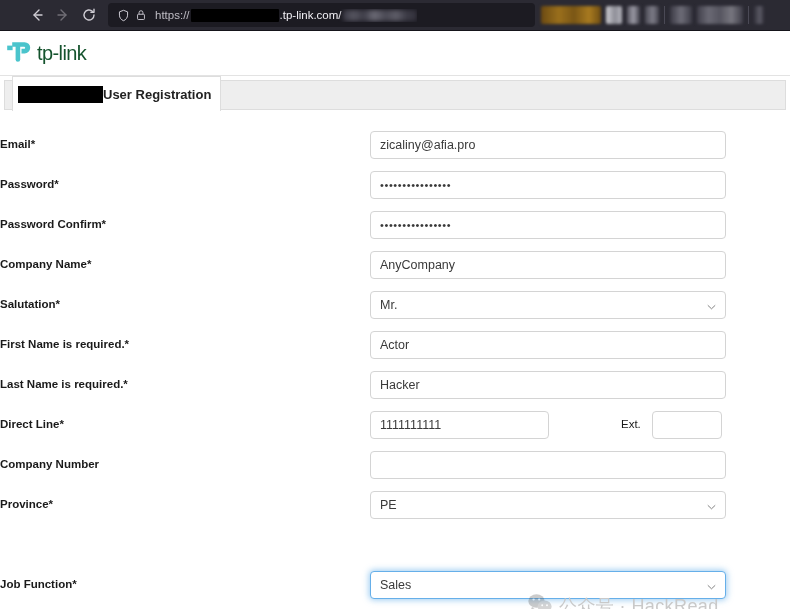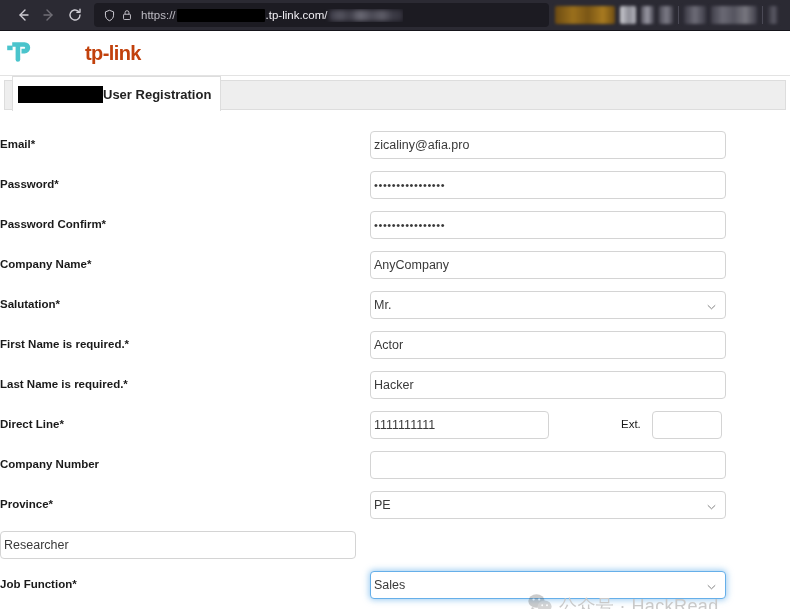--- a/index.html
+++ b/index.html
@@ -17,21 +17,21 @@
 
   
   .browser-bar {
     position: relative;
     width: 790px;
     height: 31px;
     background: #2b2a33;
     display: flex;
     align-items: center;
     box-sizing: border-box;
-    padding: 0 10px;
+    padding: 0 24px;
     border-bottom: 1px solid #15141a;
   }
   .nav-btn {
     width: 26px;
     height: 26px;
     display: flex;
     align-items: center;
     justify-content: center;
     border-radius: 4px;
     flex: 0 0 auto;
@@ -140,25 +140,24 @@
     box-sizing: border-box;
   }
   .logo {
     display: flex;
     align-items: center;
     gap: 3px;
   }
   .logo-mark { display: block; }
   .logo-text {
     font-size: 20px;
-    font-weight: 700;
-    color: #c2410c;
+    font-weight: 400;
+    color: #14532d;
     letter-spacing: -0.6px;
     line-height: 1;
-    margin-left: 48px;
   }
 
   .tabstrip {
     position: relative;
     height: 30px;
     margin: 4px 4px 0 4px;
     background: #eeeeee;
     border: 1px solid #dddddd;
     border-bottom: 1px solid #dddddd;
     box-sizing: border-box;
@@ -213,21 +212,21 @@
   }
   .field {
     width: 356px;
     height: 28px;
     border: 1px solid #d4d4d4;
     border-radius: 4px;
     background: #ffffff;
     box-sizing: border-box;
     display: flex;
     align-items: center;
-    padding: 0 3px;
+    padding: 0 9px;
     font-size: 12.5px;
     color: #3a3a3a;
     position: relative;
   }
   .field.short { width: 179px; }
   .field.ext { width: 70px; }
   .field.focused {
     border: 1px solid #66afe9;
     box-shadow: 0 0 6px 1px rgba(102,175,233,0.65);
   }
@@ -442,23 +441,20 @@
         <span class="value">PE</span>
         <span class="caret">
           <svg width="9" height="9" viewBox="0 0 10 10" fill="none">
             <path d="M1.2 3.4L5 7l3.8-3.6" stroke="#666666" stroke-width="0.9" stroke-linecap="round" stroke-linejoin="round"></path>
           </svg>
         </span>
       </div>
     </div>
 
     <div class="row">
-      <div class="field">
-        <span class="value">Researcher</span>
-      </div>
     </div>
 
     <div class="row">
       <div class="label">Job Function*</div>
       <div class="field focused">
         <span class="value">Sales</span>
         <span class="caret">
           <svg width="9" height="9" viewBox="0 0 10 10" fill="none">
             <path d="M1.2 3.4L5 7l3.8-3.6" stroke="#666666" stroke-width="0.9" stroke-linecap="round" stroke-linejoin="round"></path>
           </svg>

